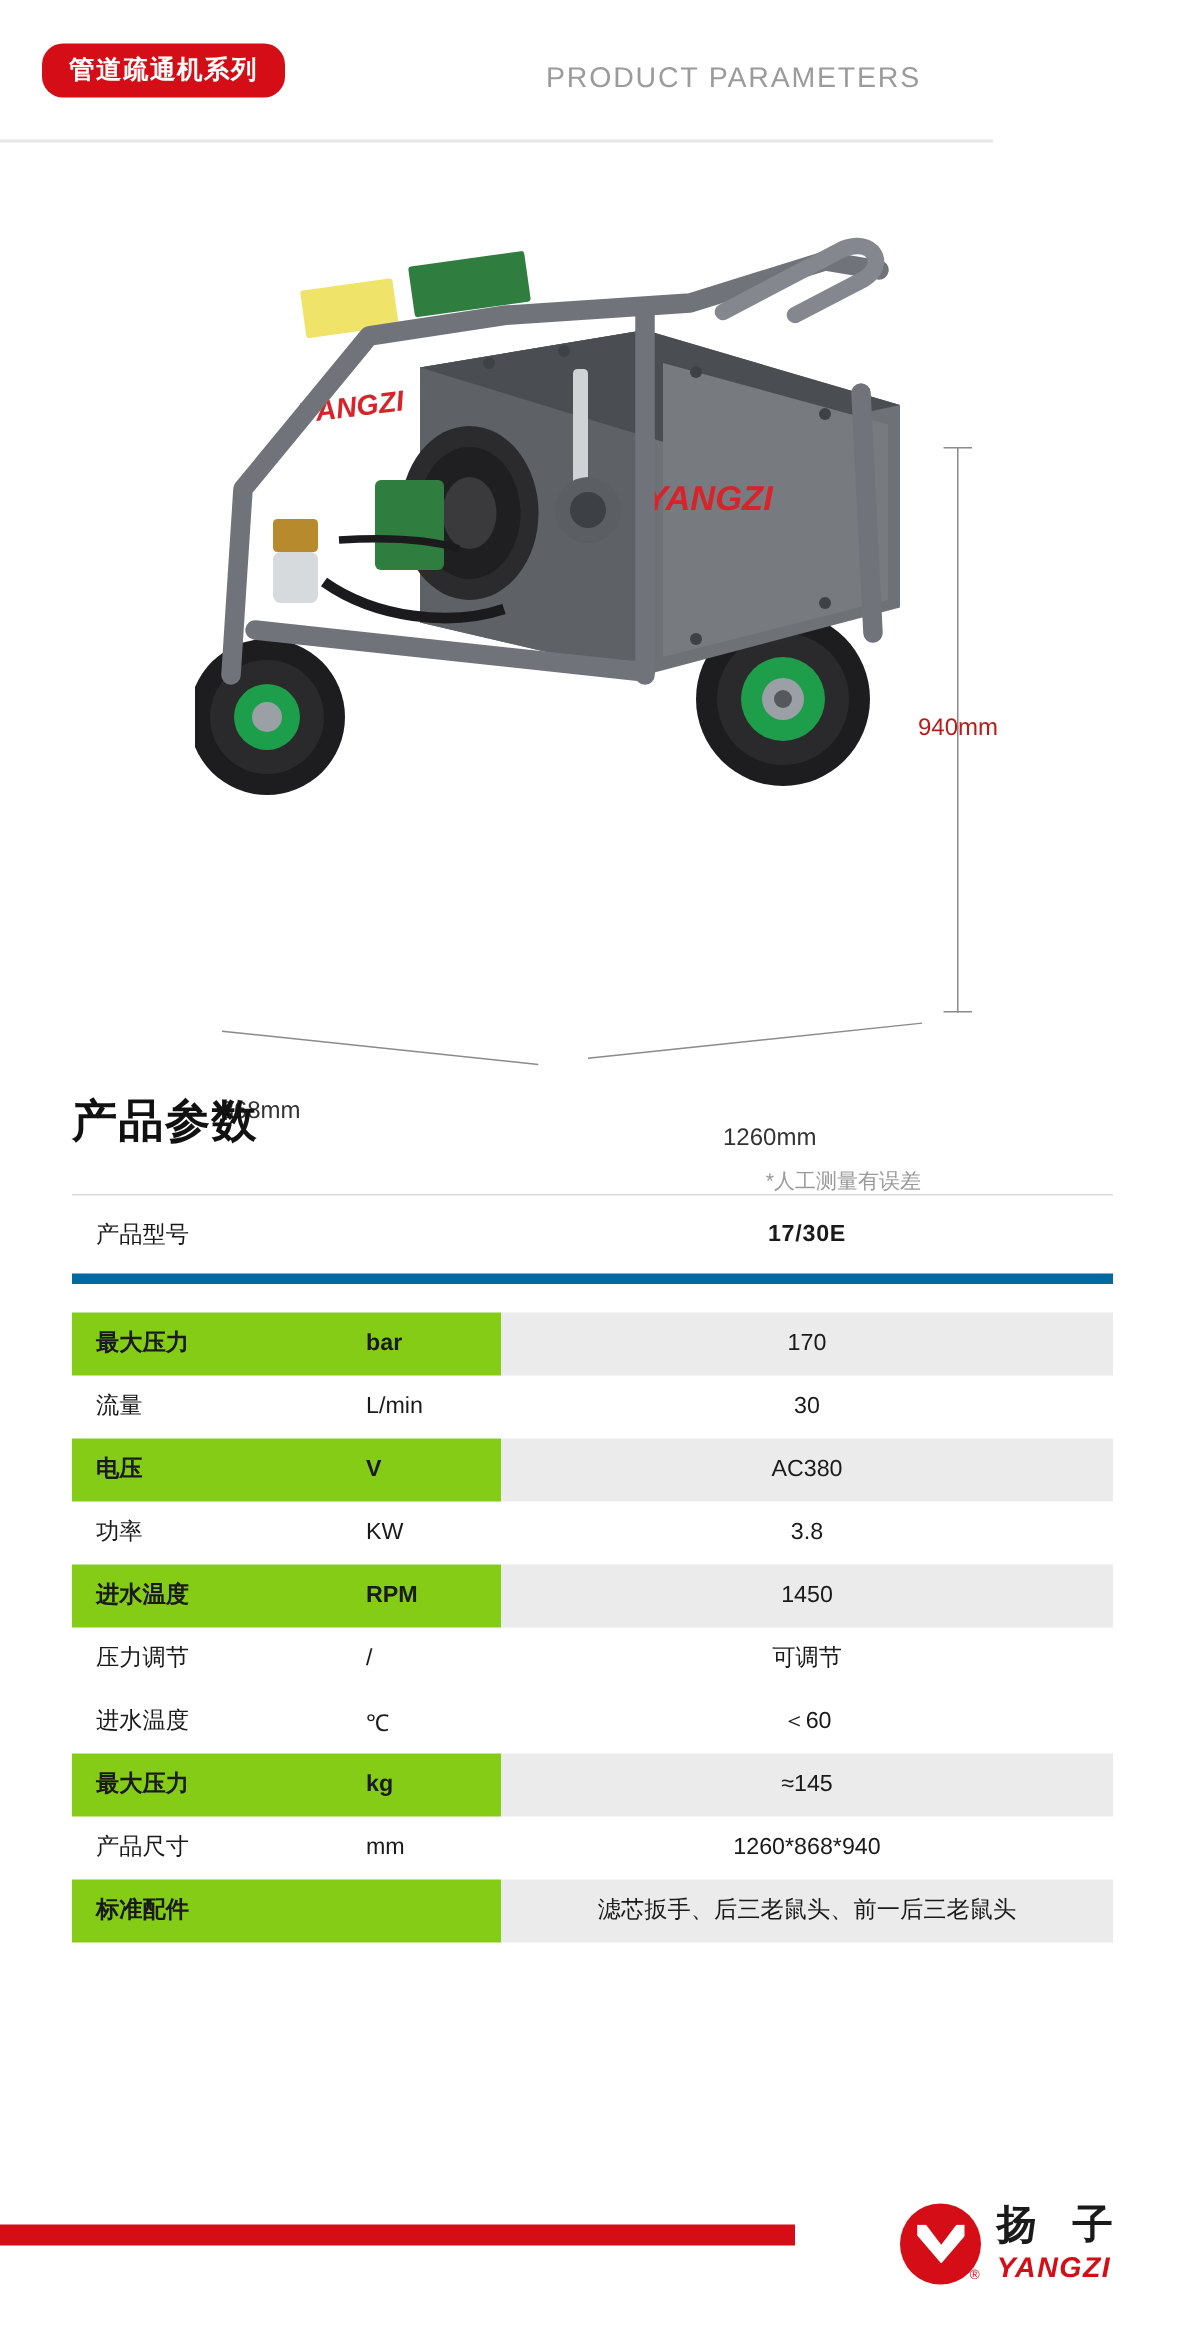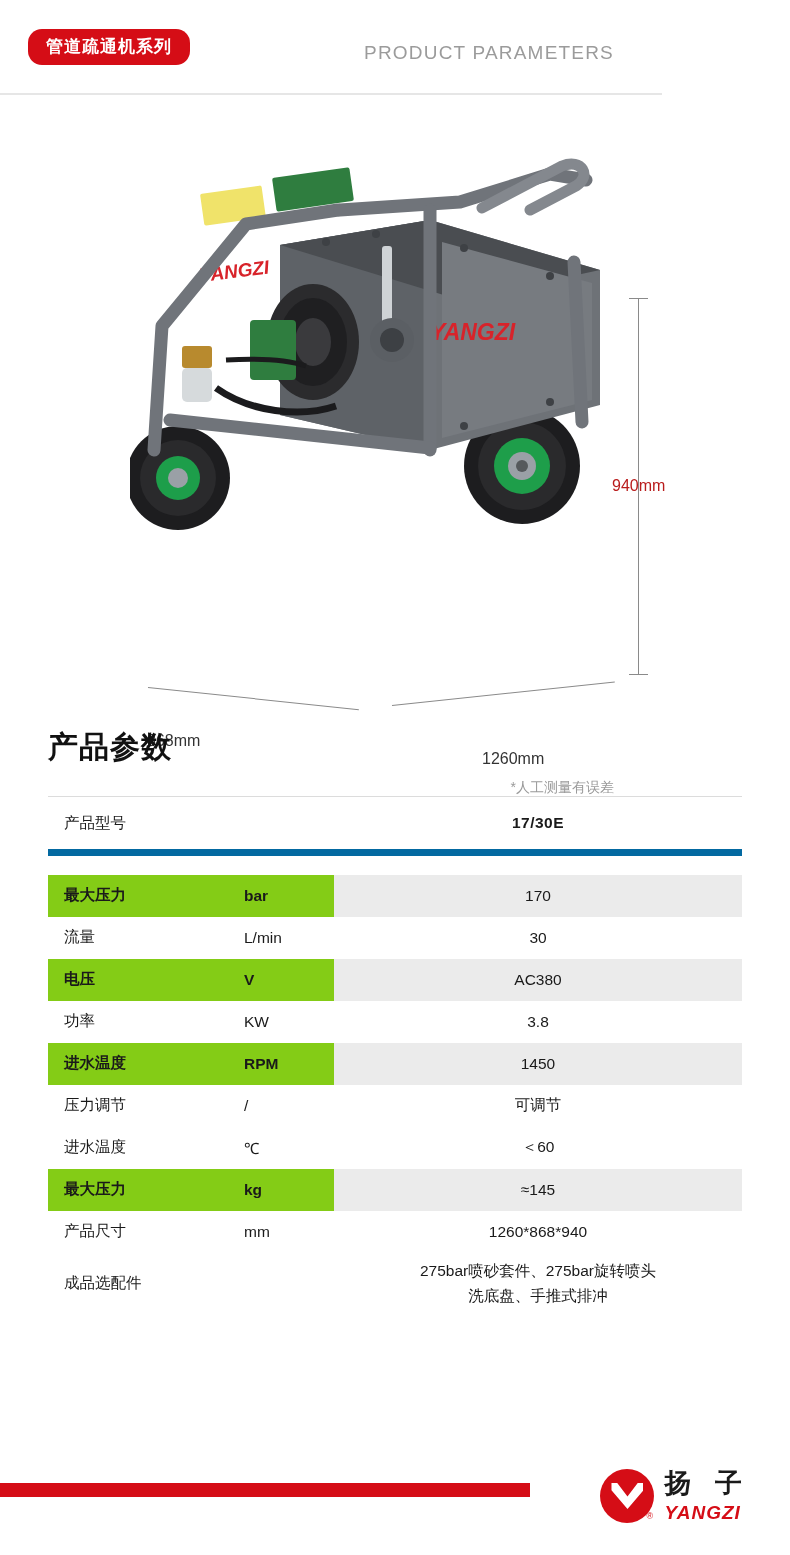--- a/index.html
+++ b/index.html
@@ -377,27 +377,24 @@
           <tr class="shaded">
             <td class="col-name">最大压力</td>
             <td class="col-unit">kg</td>
             <td class="col-value">≈145</td>
           </tr>
           <tr>
             <td class="col-name">产品尺寸</td>
             <td class="col-unit">mm</td>
             <td class="col-value">1260*868*940</td>
           </tr>
-          <tr class=" multi tall">
-            <td class="col-name">成品选配件</td>
+          <tr class="shaded">
+            <td class="col-name">标准配件</td>
             <td class="col-unit"></td>
-            <td class="col-value">
-              <div>275bar喷砂套件、275bar旋转喷头</div>
-              <div>洗底盘、手推式排冲</div>
-            </td>
+            <td class="col-value">滤芯扳手、后三老鼠头、前一后三老鼠头</td>
           </tr>
         </tbody>
     </table>
   </div>
 
   <div class="footer">
     <div class="footer-bar"></div>
     <div class="footer-logo">
       <div class="logo-mark">
         <div class="reg">®</div>

